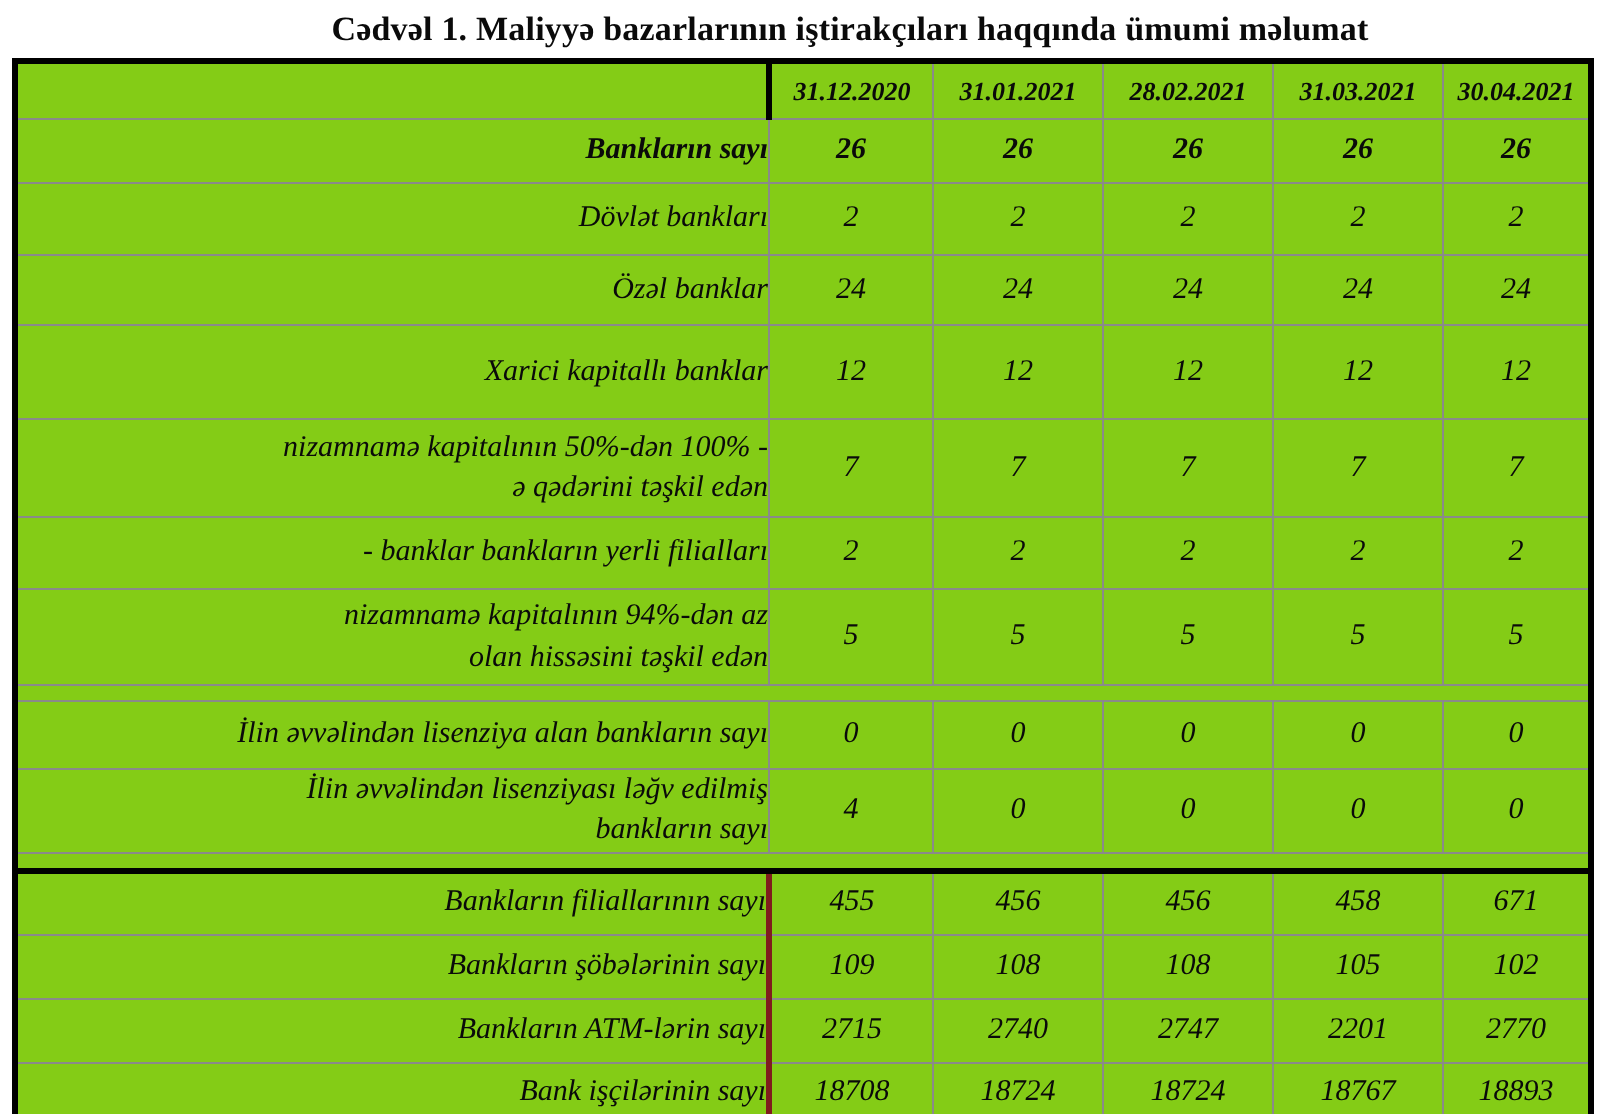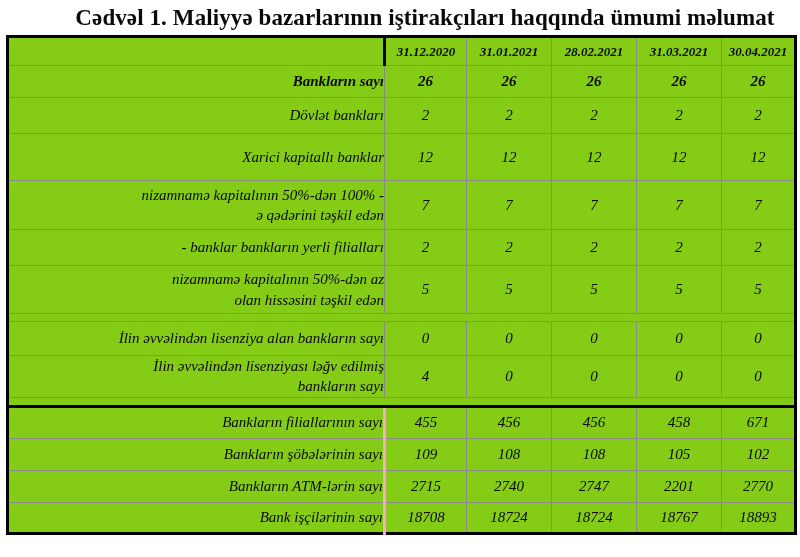--- a/index.html
+++ b/index.html
@@ -13,21 +13,21 @@
     overflow: hidden;
   }
   .page {
     width: 800px;
     height: 557px;
     position: relative;
   }
   .title {
     text-align: center;
     font-weight: bold;
-    font-size: 23px;
+    font-size: 17px;
     padding: 5px 10px 4px 60px;
     letter-spacing: 0.1px;
     white-space: nowrap;
   }
   table.main {
     border-collapse: collapse;
     table-layout: fixed;
     margin-left: 6px;
     width: 788px;
     background: #84cc16;
@@ -73,21 +73,21 @@
     border-left: none;
     border-right: none;
     border-top: 1px solid #8a8a8a;
     border-bottom: 1px solid #8a8a8a;
     padding: 0;
   }
   tr.spacer-thick td {
     border-bottom: 3px solid #000000;
   }
   tr.sec3 td.lbl {
-    border-right: 3px solid #f9a8d4;
+    border-right: 3px solid #7f1d1d;
   }
 </style>
 </head>
 <body>
 
 <div class="page">
 
   <div class="title">Cədvəl 1. Maliyyə bazarlarının iştirakçıları haqqında ümumi məlumat</div>
 
   <table class="main">
@@ -119,20 +119,28 @@
         <td class="val">26</td>
       </tr>
       <tr style="height:36px">
         <td class="lbl ind1">Dövlət bankları</td>
         <td class="val">2</td>
         <td class="val">2</td>
         <td class="val">2</td>
         <td class="val">2</td>
         <td class="val">2</td>
       </tr>
+      <tr style="height:35px">
+        <td class="lbl ind1">Özəl banklar</td>
+        <td class="val">24</td>
+        <td class="val">24</td>
+        <td class="val">24</td>
+        <td class="val">24</td>
+        <td class="val">24</td>
+      </tr>
       <tr style="height:47px">
         <td class="lbl ind1">Xarici kapitallı banklar</td>
         <td class="val">12</td>
         <td class="val">12</td>
         <td class="val">12</td>
         <td class="val">12</td>
         <td class="val">12</td>
       </tr>
       <tr style="height:49px">
         <td class="lbl ind2">nizamnamə kapitalının 50%-dən 100% -
@@ -145,21 +153,21 @@
       </tr>
       <tr style="height:36px">
         <td class="lbl ind2">-  banklar bankların yerli filialları</td>
         <td class="val">2</td>
         <td class="val">2</td>
         <td class="val">2</td>
         <td class="val">2</td>
         <td class="val">2</td>
       </tr>
       <tr style="height:48px">
-        <td class="lbl ind2">nizamnamə kapitalının 50%-dən az
+        <td class="lbl ind2">nizamnamə kapitalının 94%-dən az
 olan hissəsini  təşkil edən</td>
         <td class="val">5</td>
         <td class="val">5</td>
         <td class="val">5</td>
         <td class="val">5</td>
         <td class="val">5</td>
       </tr>
       <tr class="spacer">
         <td colspan="6"></td>
       </tr>

